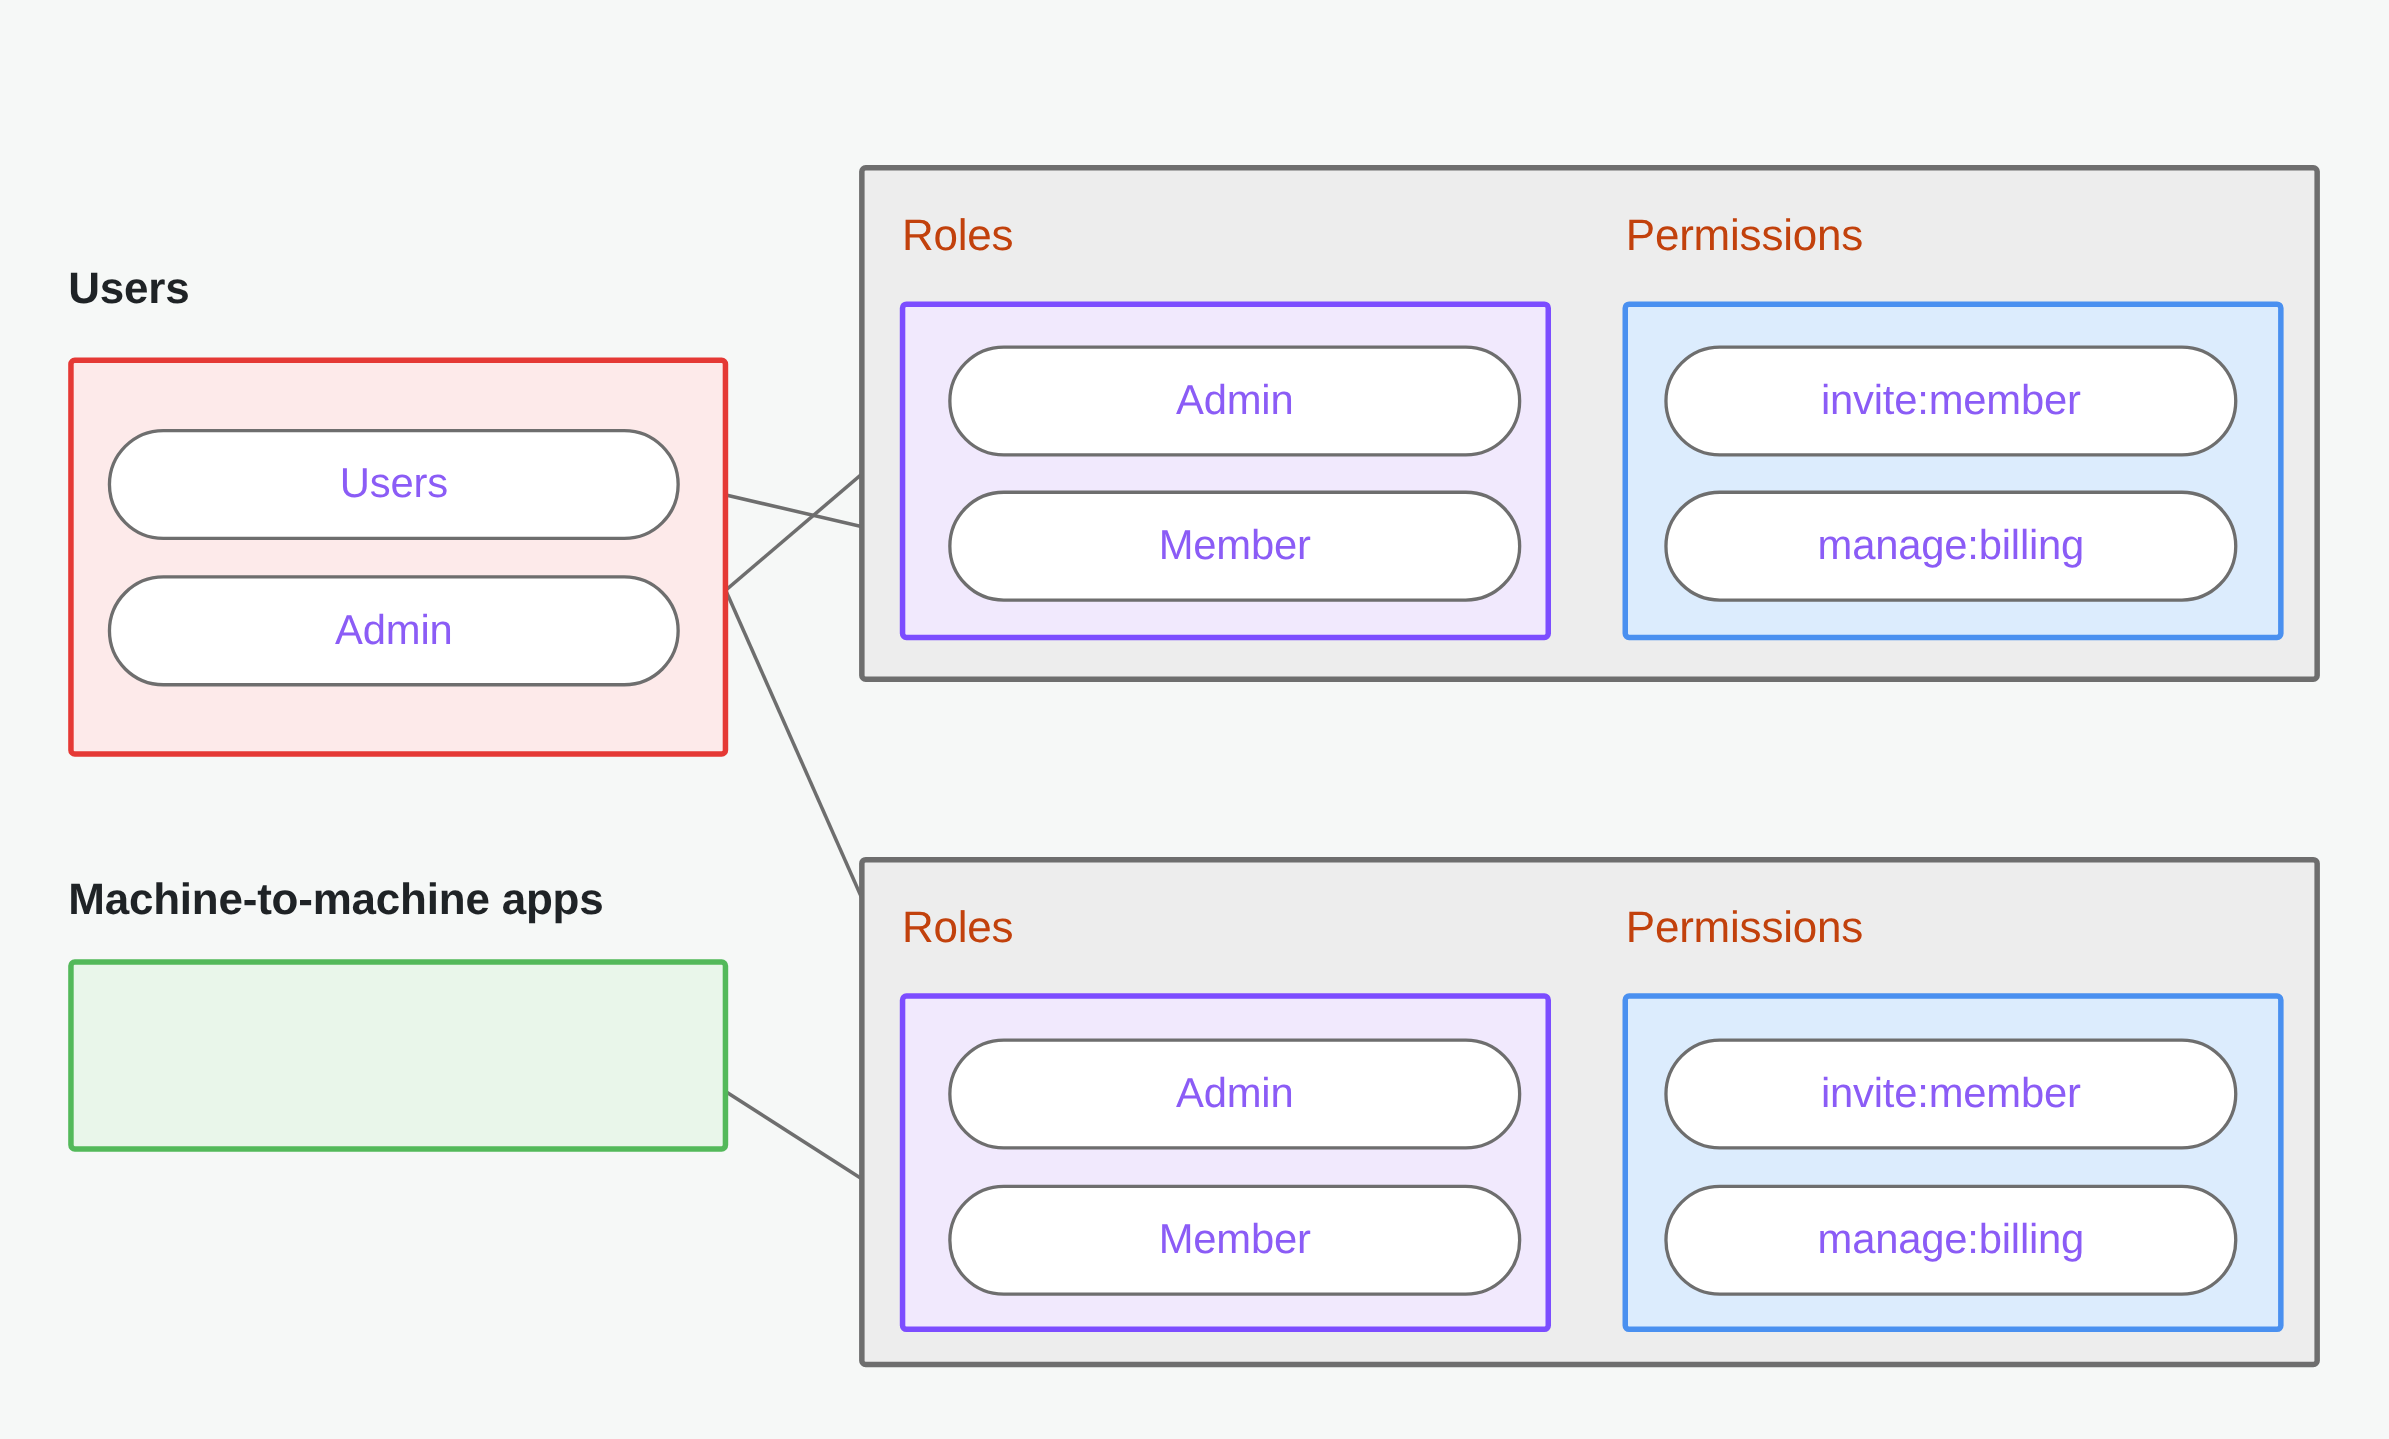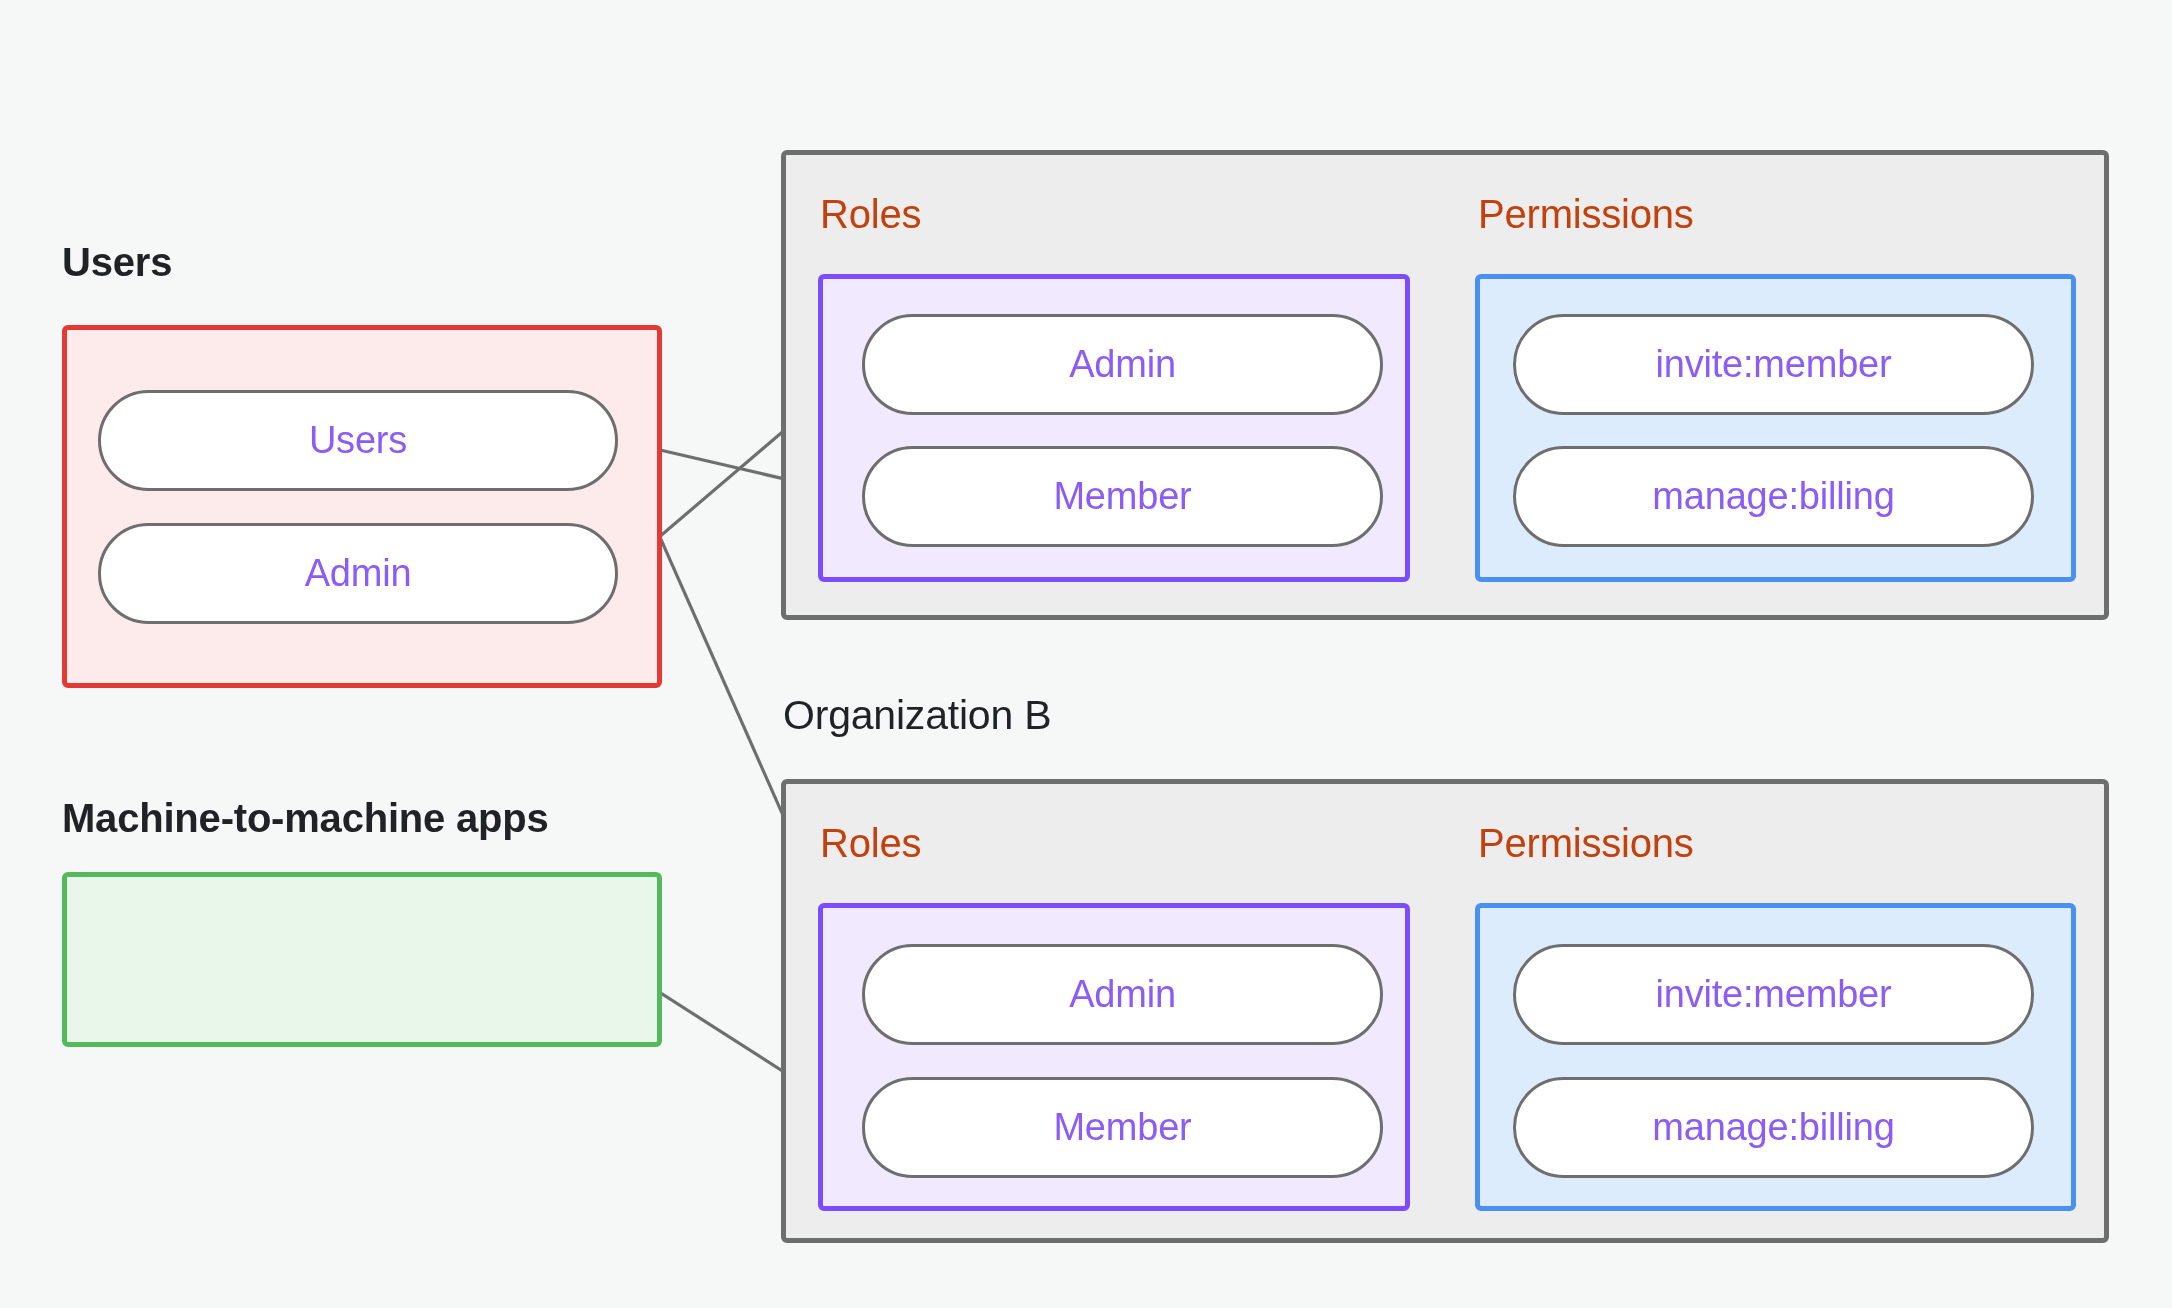--- a/index.html
+++ b/index.html
@@ -140,21 +140,20 @@
   <div class="pill" style="left:862px; top:446px; width:521px; height:101px;">Member</div>
 
   <div class="inner-label" style="left:1478px; top:192px;">Permissions</div>
 
   <div class="group perms" style="left:1475px; top:274px; width:601px; height:308px;"></div>
 
   <div class="pill" style="left:1513px; top:314px; width:521px; height:101px;">invite:member</div>
 
   <div class="pill" style="left:1513px; top:446px; width:521px; height:101px;">manage:billing</div>
 
-  <div class="caption plain" style="left:783px; top:692px;">Organization B</div>
 
   <div class="group org" style="left:781px; top:779px; width:1328px; height:464px;"></div>
 
   <div class="inner-label" style="left:820px; top:821px;">Roles</div>
 
   <div class="group roles" style="left:818px; top:903px; width:592px; height:308px;"></div>
 
   <div class="pill" style="left:862px; top:944px; width:521px; height:101px;">Admin</div>
 
   <div class="pill" style="left:862px; top:1077px; width:521px; height:101px;">Member</div>

